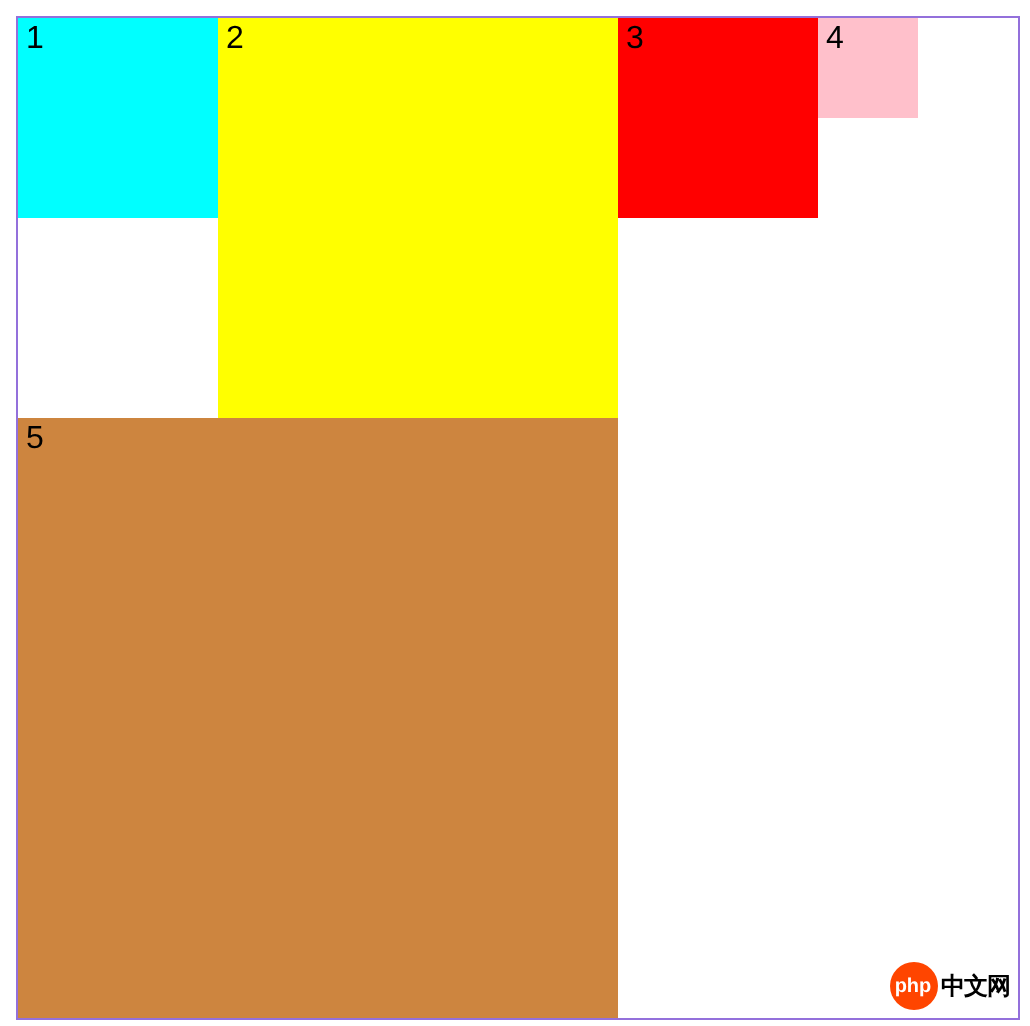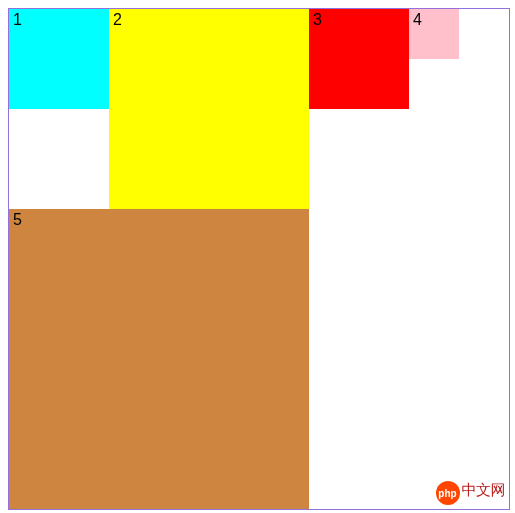--- a/index.html
+++ b/index.html
@@ -63,39 +63,40 @@
       width: 300px;
       height: 300px;
       background: #cd853f;
       z-index: 1;
     }
     .watermark {
       position: absolute;
       bottom: 4px;
       right: 4px;
       display: flex;
+      align-items: center;
       gap: 2px;
       z-index: 10;
     }
     .wm-logo {
       width: 24px;
       height: 24px;
       border-radius: 50%;
       background: #ff4500;
       color: #fff;
       display: flex;
       align-items: center;
       justify-content: center;
       font-size: 10px;
       font-weight: bold;
     }
     .wm-text {
-      font-size: 15px;
-      font-weight: normal;
-      color: #b91c1c;
+      font-size: 12px;
+      font-weight: bold;
+      color: #000000;
       letter-spacing: -0.5px;
     }
   </style>
 </head>
 <body>
 
 <div class="container">
   <div class="box box-1">
     <span>1</span>
   </div>

